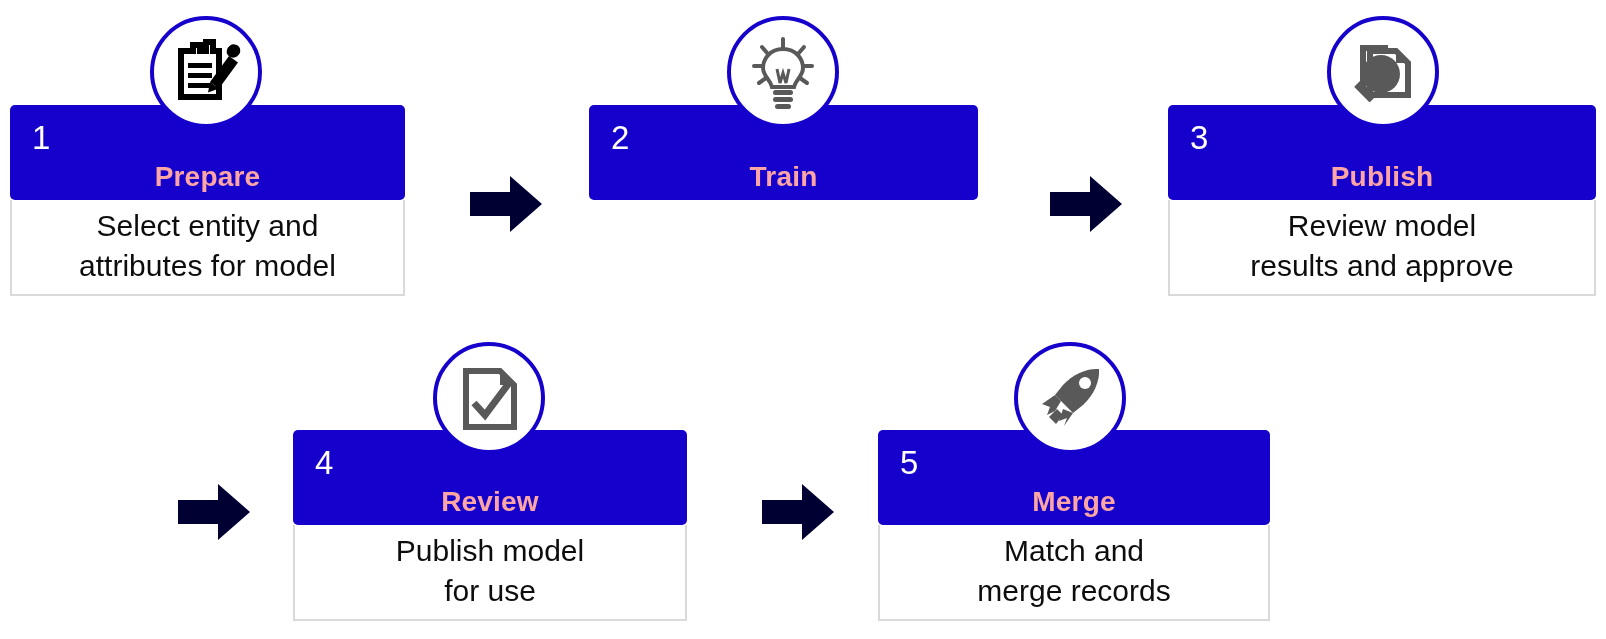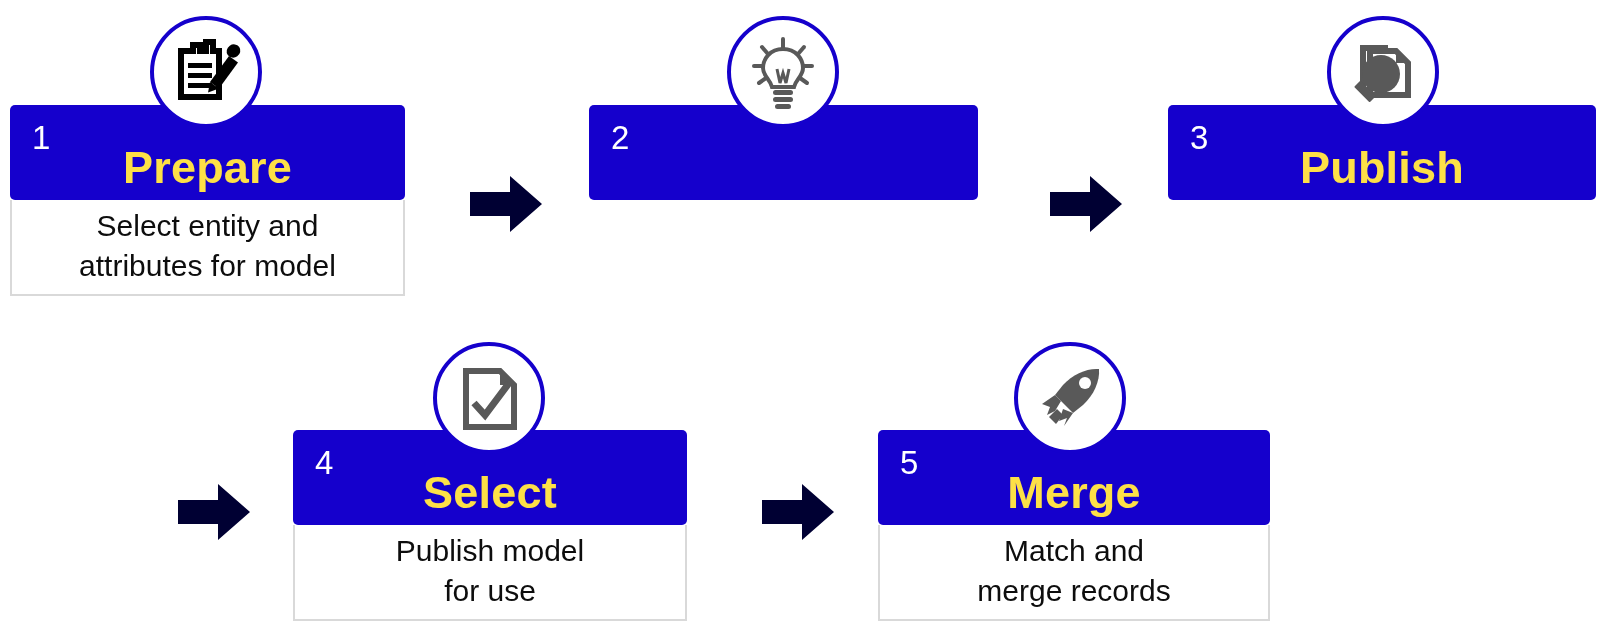--- a/index.html
+++ b/index.html
@@ -42,22 +42,22 @@
     font-weight: 400;
     line-height: 1;
     letter-spacing: 0px;
   }
   .step-title {
     position: absolute;
     left: 0;
     right: 0;
     bottom: 9px;
     text-align: center;
-    color: #fde047;
-    font-size: 45px;
+    color: #fca5a5;
+    font-size: 28px;
     font-weight: bold;
     line-height: 1.05;
     letter-spacing: 0.2px;
   }
   .card-body {
     box-sizing: border-box;
     background: #ffffff;
     border: 2px solid #d9d9d9;
     border-top: none;
     min-height: 90px;
@@ -132,20 +132,21 @@
 
   <div class="flow-arrow" style="left:470px; top:176px;">
     <svg width="72" height="56" viewBox="0 0 72 56" aria-hidden="true">
       <path d="M0 16 H40 V0 L72 28 L40 56 V40 H0 Z" fill="#000033"></path>
     </svg>
   </div>
 
   <div class="step-card" style="left:589px; top:105px; width:389px;">
     <div class="card-header" style="background: rgb(21, 0, 204);">
       <span class="step-number">2</span>
+      <span class="step-title">Train</span>
     </div>
   </div>
   <div class="icon-badge" style="left: 727px; top: 16px; border-color: rgb(21, 0, 204);">
     <svg width="74" height="74" viewBox="0 0 74 74" aria-hidden="true">
       <g stroke="#595959" stroke-width="4" fill="none" stroke-linecap="round">
 
         <line x1="37" y1="4" x2="37" y2="13"></line>
         <line x1="16" y1="12" x2="22" y2="19"></line>
         <line x1="58" y1="12" x2="52" y2="19"></line>
         <line x1="8" y1="31" x2="17" y2="31"></line>
@@ -168,20 +169,24 @@
     <svg width="72" height="56" viewBox="0 0 72 56" aria-hidden="true">
       <path d="M0 16 H40 V0 L72 28 L40 56 V40 H0 Z" fill="#000033"></path>
     </svg>
   </div>
 
   <div class="step-card" style="left:1168px; top:105px; width:428px;">
     <div class="card-header" style="background: rgb(21, 0, 204);">
       <span class="step-number">3</span>
       <span class="step-title">Publish</span>
     </div>
+    <div class="card-body" style="border-color: rgb(217, 217, 217);">
+      <span class="card-desc">Review model
+results and approve</span>
+    </div>
   </div>
   <div class="icon-badge" style="left: 1327px; top: 16px; border-color: rgb(21, 0, 204);">
     <svg width="74" height="74" viewBox="0 0 74 74" aria-hidden="true">
 
       <path d="M14 10 h28 v6 h-22 v36 h-6 z" fill="#595959"></path>
 
       <path d="M24 16 h26 l12 12 v32 h-38 z" fill="none" stroke="#595959" stroke-width="6"></path>
       <path d="M50 16 l12 12 h-12 z" fill="#595959"></path>
 
       <circle cx="35" cy="39" r="19" fill="#595959"></circle>
@@ -192,21 +197,21 @@
 
   <div class="flow-arrow" style="left:178px; top:484px;">
     <svg width="72" height="56" viewBox="0 0 72 56" aria-hidden="true">
       <path d="M0 16 H40 V0 L72 28 L40 56 V40 H0 Z" fill="#000033"></path>
     </svg>
   </div>
 
   <div class="step-card" style="left:293px; top:430px; width:394px;">
     <div class="card-header" style="background: rgb(21, 0, 204);">
       <span class="step-number">4</span>
-      <span class="step-title">Select</span>
+      <span class="step-title">Review</span>
     </div>
     <div class="card-body" style="border-color: rgb(217, 217, 217); align-items: center;">
       <span class="card-desc">Publish model
 for use</span>
     </div>
   </div>
   <div class="icon-badge" style="left: 433px; top: 342px; border-color: rgb(21, 0, 204);">
     <svg width="74" height="74" viewBox="0 0 74 74" aria-hidden="true">
 
       <path d="M14 10 h34 l14 14 v42 h-48 z" fill="none" stroke="#595959" stroke-width="6"></path>

